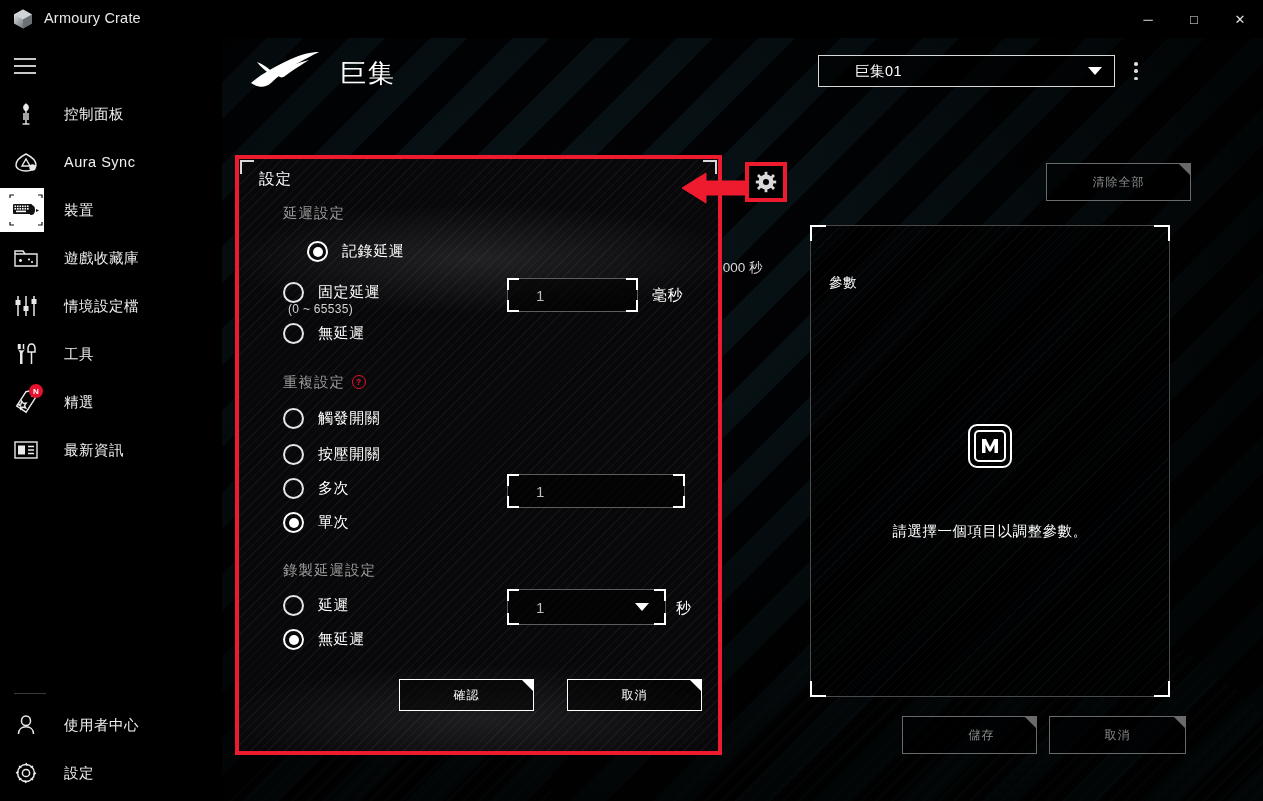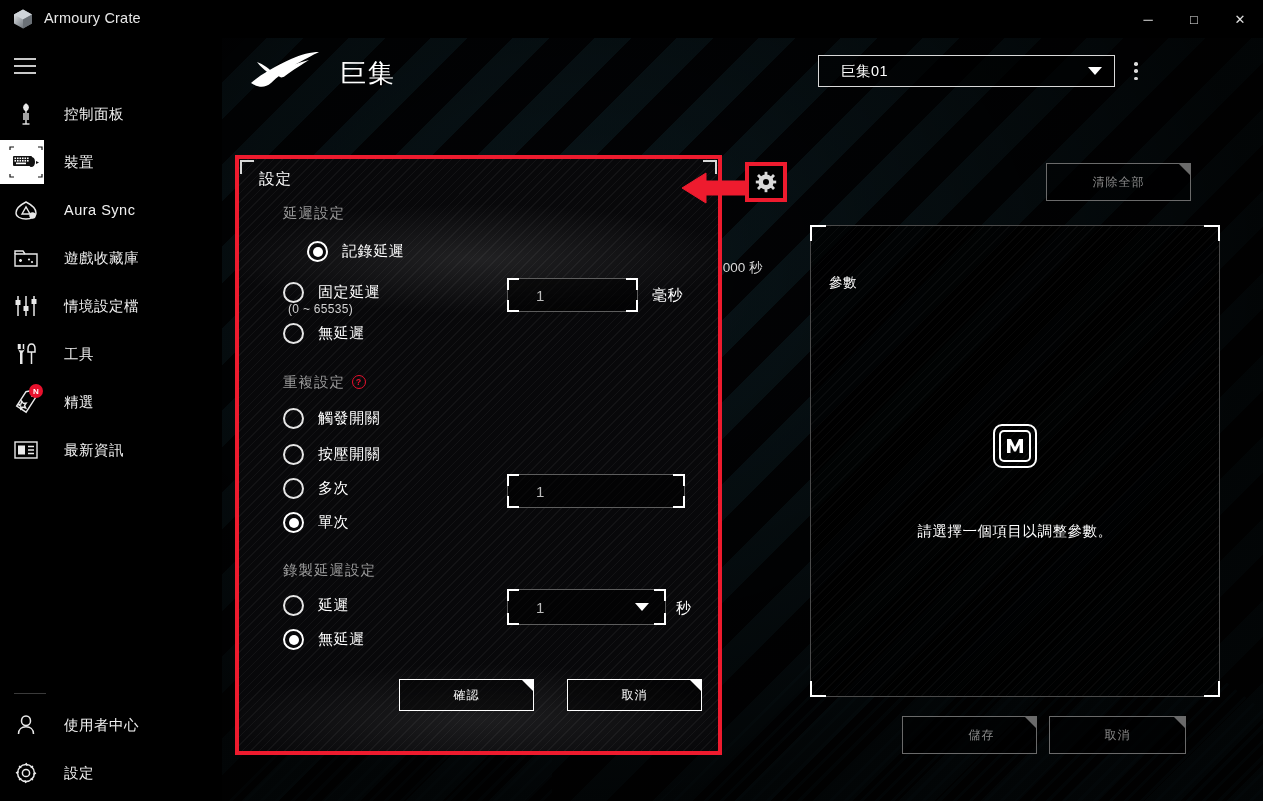--- a/index.html
+++ b/index.html
@@ -124,21 +124,21 @@
     font-size: 26px; color: #ffffff; letter-spacing: 2px;
   }
 
   
   .profile-sel {
     position: absolute; left: 596px; top: 17px; width: 297px; height: 32px;
     border: 1px solid #d9d9d9; background: rgba(0,0,0,.6);
     display: flex; align-items: center;
   }
   .profile-name {
-    margin-left: 22px; font-size: 14.5px; color: #ffffff; letter-spacing: .5px;
+    margin-left: 36px; font-size: 14.5px; color: #ffffff; letter-spacing: .5px;
   }
   .profile-caret {
     position: absolute; right: 12px; top: 50%; transform: translateY(-50%);
     width: 0; height: 0;
     border-left: 7px solid transparent; border-right: 7px solid transparent;
     border-top: 8px solid #ffffff;
   }
   .kebab {
     position: absolute; left: 903px; top: 22px; width: 22px; height: 22px;
     display: flex; flex-direction: column; align-items: center;
@@ -168,21 +168,21 @@
   .btn-rog.lit::after { border-top-color: #ffffff; }
   .btn-rog.dim { border-color: #6a6a6a; color: #8a8a8a; }
   .btn-rog.dim::after { border-top-color: #6a6a6a; }
 
   .clear-all {
     position: absolute; left: 824px; top: 125px; width: 145px; height: 38px;
   }
 
   
   .param-panel {
-    position: absolute; left: 588px; top: 187px; width: 410px; height: 472px;
+    position: absolute; left: 588px; top: 187px; width: 360px; height: 472px;
     background: rgba(0,0,0,.75);
     background-image: repeating-linear-gradient(
       -45deg, rgba(255,255,255,.030) 0px, rgba(255,255,255,.030) 1px,
       rgba(0,0,0,0) 1px, rgba(0,0,0,0) 6px);
     border: 1px solid #4a4a4a;
   }
   .corner {
     position: absolute; width: 16px; height: 16px; border: 0 solid #ffffff;
   }
   .corner.tl { left: -1px; top: -1px; border-left-width: 2px; border-top-width: 2px; }
@@ -354,20 +354,31 @@
       <div class="nav-item">
         <div class="nav-icon">
           <svg width="22" height="26" viewBox="0 0 22 26" fill="none" stroke="#e9e9e9" stroke-width="1.4">
             <path d="M11 3 L11 23"></path>
             <path d="M11 3 C 8 5, 8 8, 11 9.5 C 14 8, 14 5, 11 3 Z" fill="#e9e9e9"></path>
             <path d="M7.5 23 L14.5 23"></path>
             <path d="M9 12 L9 19 M13 12 L13 19"></path>
           </svg>
         </div>
         <div class="nav-label">控制面板</div>
+      </div>
+
+      <div class="nav-item">
+        <div class="nav-icon">
+          <svg width="28" height="24" viewBox="0 0 28 24" fill="none" stroke="#e9e9e9" stroke-width="1.4">
+            <path d="M14 4 C 8 7, 4 11, 4 15 C 4 19, 9 21, 14 21 C 19 21, 24 19, 24 15 C 24 11, 20 7, 14 4 Z"></path>
+            <path d="M10 16 L14 9 L18 16 Z"></path>
+            <circle cx="20.5" cy="17.5" r="3.2" fill="#e9e9e9" stroke="none"></circle>
+          </svg>
+        </div>
+        <div class="nav-label">Aura Sync</div>
       </div>
 
       <div class="nav-item active">
         <div class="nav-sel"></div>
         <div class="nav-icon">
           <svg width="36" height="32" viewBox="0 0 36 32">
             <g stroke="#111" stroke-width="1.2" fill="none">
               <path d="M2 4 L2 1 L6 1 M30 1 L34 1 L34 4 M2 28 L2 31 L6 31 M30 31 L34 31 L34 28"></path>
             </g>
             <rect x="5" y="10" width="19" height="10" fill="#111" rx="1"></rect>
@@ -384,31 +395,20 @@
                 <rect x="14" y="14" width="1.6" height="1.6"></rect>
               <rect x="16.5" y="14" width="1.6" height="1.6"></rect>
                 <rect x="19" y="14" width="1.6" height="1.6"></rect>
               <rect x="8" y="16.6" width="10" height="1.6"></rect>
             </g>
             <path d="M23 11 q4 0 4 5 q0 5 -4 5 q-2 0 -2 -5 q0 -5 2 -5z" fill="#111"></path>
             <path d="M28 15 l3 1.5 l-3 1.5z" fill="#111"></path>
           </svg>
         </div>
         <div class="nav-label">裝置</div>
-      </div>
-
-      <div class="nav-item">
-        <div class="nav-icon">
-          <svg width="28" height="24" viewBox="0 0 28 24" fill="none" stroke="#e9e9e9" stroke-width="1.4">
-            <path d="M14 4 C 8 7, 4 11, 4 15 C 4 19, 9 21, 14 21 C 19 21, 24 19, 24 15 C 24 11, 20 7, 14 4 Z"></path>
-            <path d="M10 16 L14 9 L18 16 Z"></path>
-            <circle cx="20.5" cy="17.5" r="3.2" fill="#e9e9e9" stroke="none"></circle>
-          </svg>
-        </div>
-        <div class="nav-label">Aura Sync</div>
       </div>
 
       <div class="nav-item">
         <div class="nav-icon">
           <svg width="28" height="24" viewBox="0 0 28 24" fill="none" stroke="#e9e9e9" stroke-width="1.4">
             <path d="M3 8 L3 20 L25 20 L25 8 Z"></path>
             <path d="M3 8 L3 5 L11 5 L13 8"></path>
             <g stroke-width="1.6">
               <path d="M7 14.5 L10 14.5 M8.5 13 L8.5 16"></path>
             </g>

